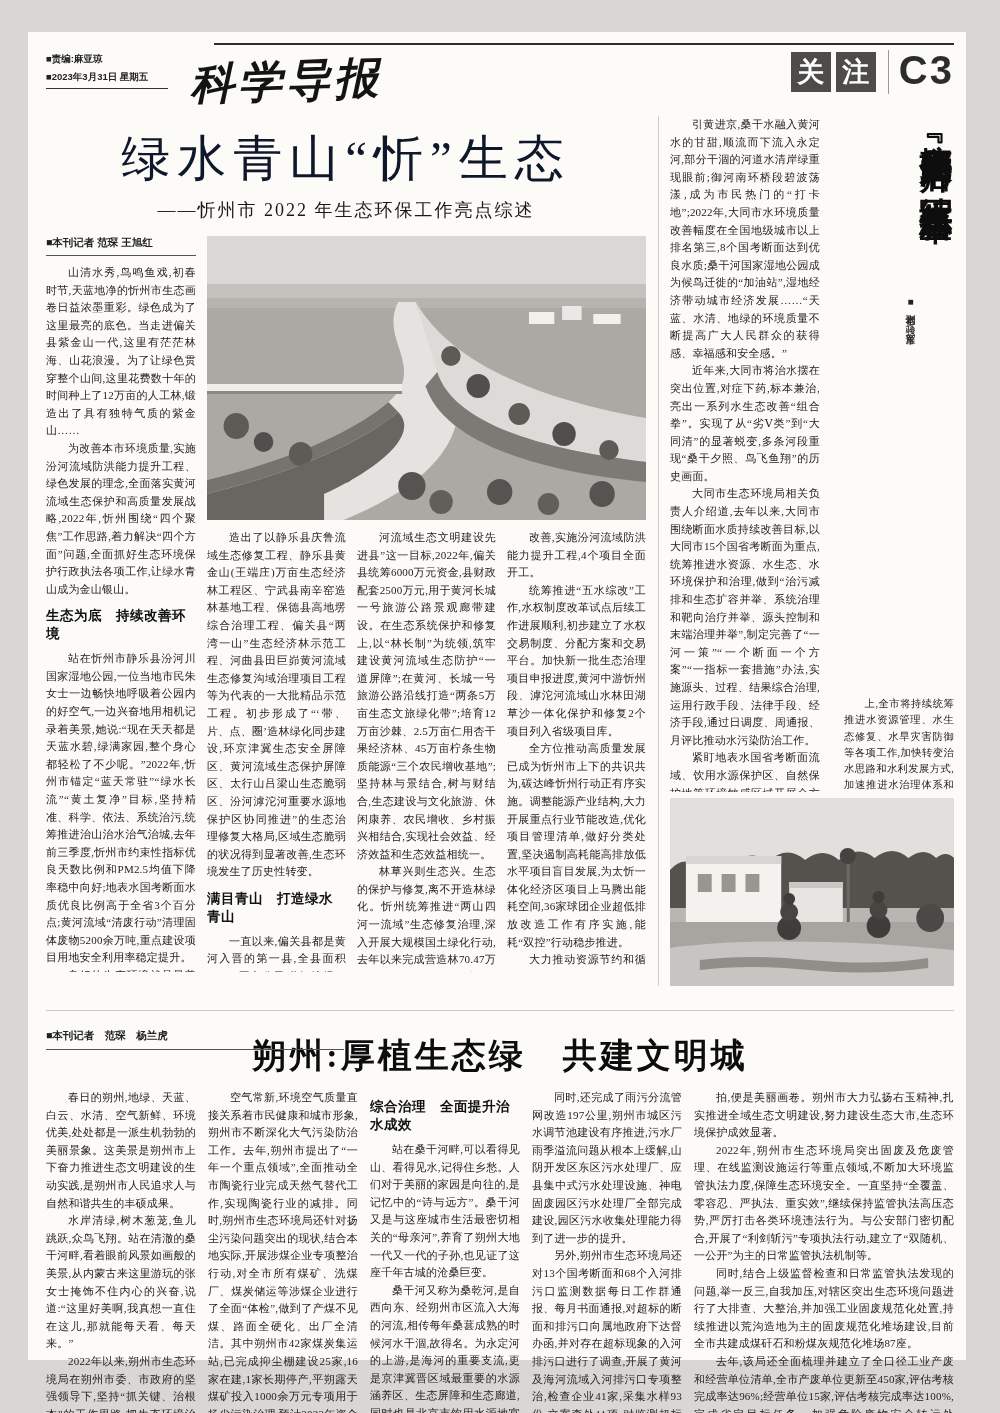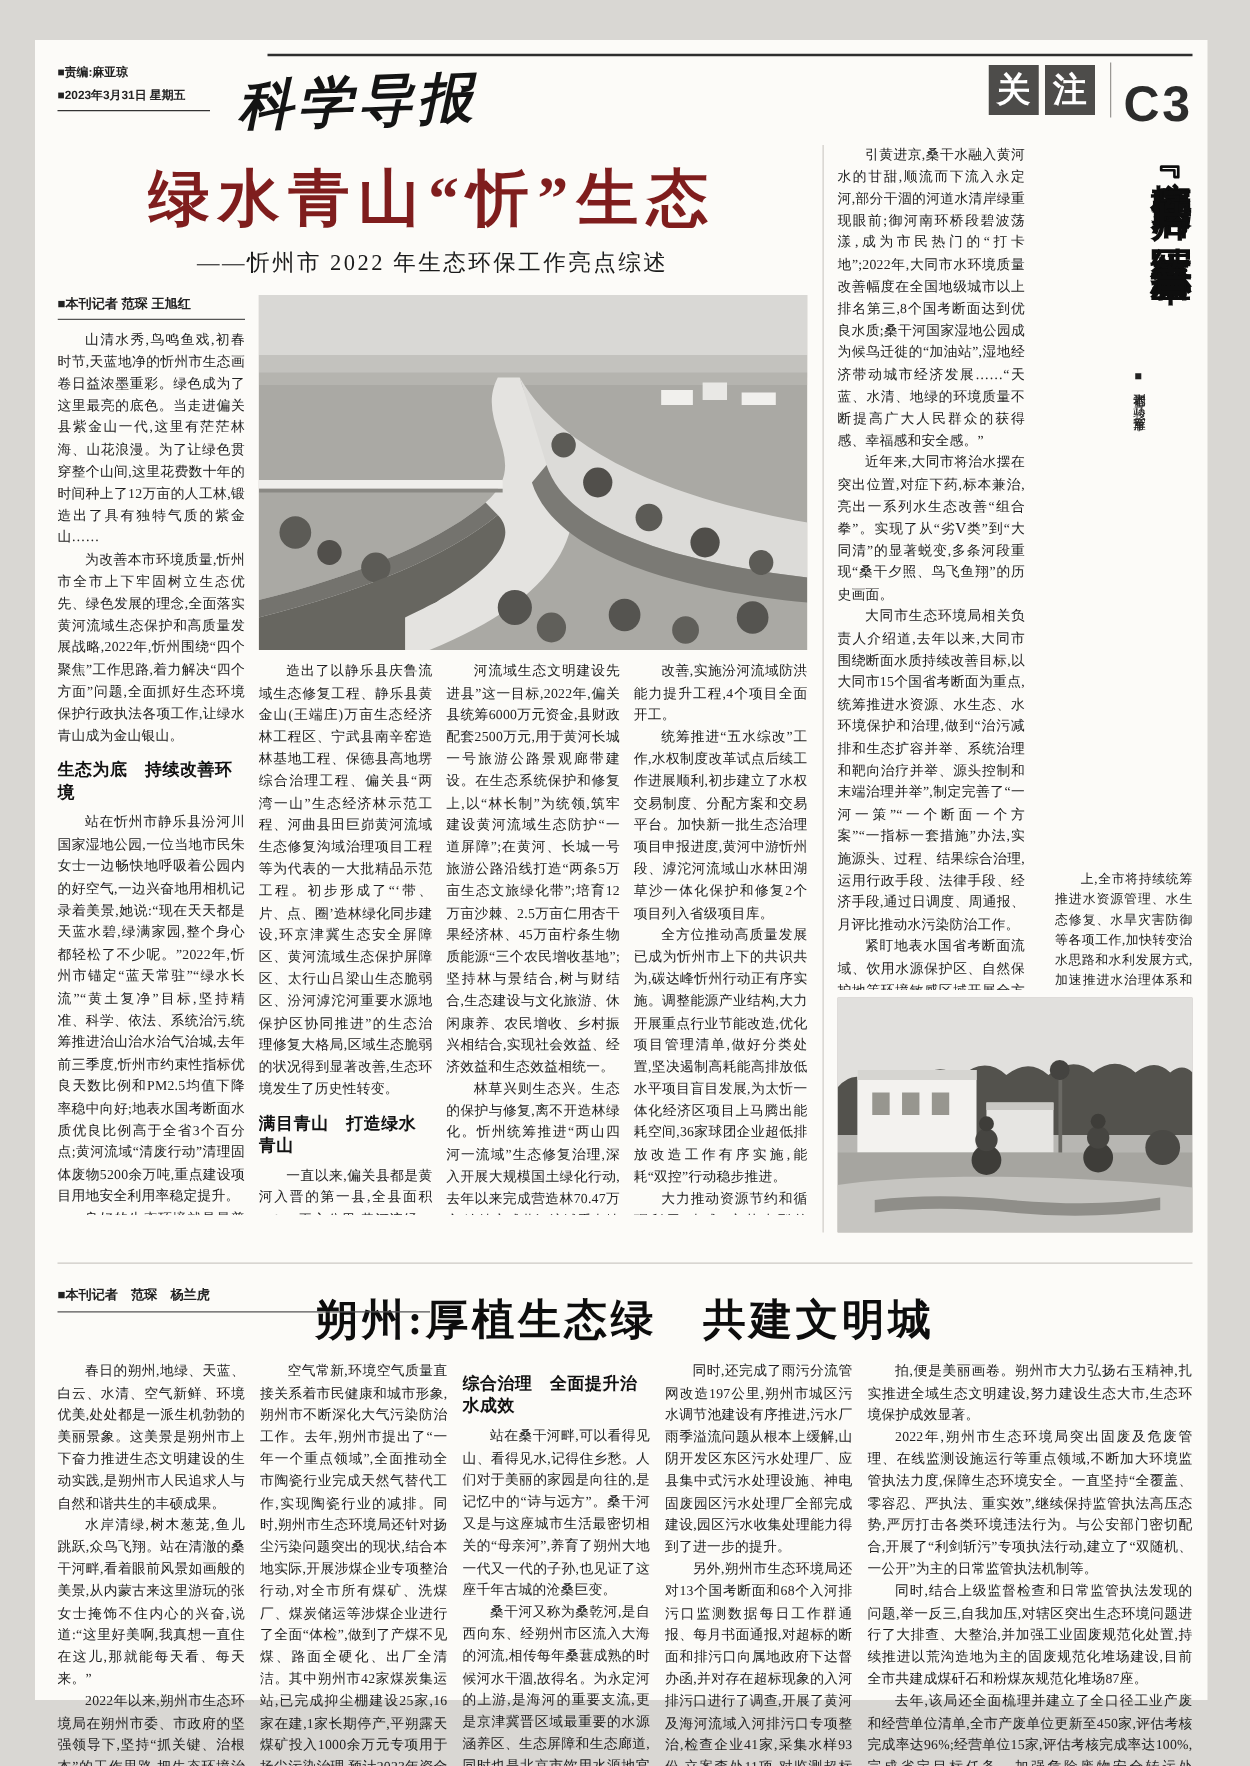--- a/index.html
+++ b/index.html
@@ -34,42 +34,42 @@
   .hdr-spacer{flex:1;}
   .badge{display:flex;gap:5px;margin-top:14px;}
   .badge-block{
     width:40px;height:40px;background:#4d4c4a;color:#fff;
     font-family:"Liberation Sans",sans-serif;font-weight:bold;font-size:27px;
     display:flex;align-items:center;justify-content:center;
   }
   .hdr-div{width:1px;height:44px;background:#9a9894;margin:12px 10px 0 12px;}
   .pageno{
     font-family:"Liberation Sans",sans-serif;font-size:40px;font-weight:600;
-    color:#2c2c2c;margin-top:24px;letter-spacing:2px;
+    color:#2c2c2c;margin-top:10px;letter-spacing:2px;
   }
   
   .para{
     margin:0;text-indent:2em;text-align:justify;
     font-size:11px;line-height:1.6;letter-spacing:.2px;color:#222;
   }
   .sec-head{
     margin:9px 0 7px 0;font-family:"Liberation Sans",sans-serif;
     font-weight:bold;font-size:13.5px;color:#111;letter-spacing:.5px;
     text-indent:0;
   }
   .byline{
     font-family:"Liberation Sans",sans-serif;font-weight:bold;font-size:10.5px;
     border-bottom:1px solid #555;padding-bottom:5px;margin-bottom:8px;color:#222;
   }
   
   .top-row{display:flex;gap:12px;}
   .main-article{flex:0 0 600px;}
   .ma-headline{
-    text-align:center;font-size:49px;font-weight:700;letter-spacing:7px;
-    margin:10px 0 6px 0;color:#7f1d1d;
+    text-align:center;font-size:49px;font-weight:400;letter-spacing:7px;
+    margin:10px 0 6px 0;color:#0f172a;
   }
   .ma-subtitle{text-align:center;font-size:18px;letter-spacing:2px;margin:0 0 14px 0;color:#1a1a1a;}
   .ma-body{display:flex;gap:11px;height:736px;overflow:hidden;}
   .ma-col1{flex:0 0 150px;overflow:hidden;}
   .ma-right{flex:1;display:flex;flex-direction:column;min-width:0;}
   .photo{background:#c9c8c4;overflow:hidden;}
   .ma-photo{height:284px;margin-bottom:9px;}
   .ma-cols{flex:1;display:flex;gap:11px;overflow:hidden;}
   .ma-col{flex:1;overflow:hidden;min-width:0;}
   
@@ -128,21 +128,21 @@
   <div class="top-row">
 
     <div class="main-article">
       <div class="ma-headline">绿水青山“忻”生态</div>
       <div class="ma-subtitle">——忻州市 2022 年生态环保工作亮点综述</div>
       <div class="ma-body">
         <div class="ma-col1">
           <div class="byline">■本刊记者 范琛 王旭红</div>
           <div>
               <p class="para">山清水秀,鸟鸣鱼戏,初春时节,天蓝地净的忻州市生态画卷日益浓墨重彩。绿色成为了这里最亮的底色。当走进偏关县紫金山一代,这里有茫茫林海、山花浪漫。为了让绿色贯穿整个山间,这里花费数十年的时间种上了12万亩的人工林,锻造出了具有独特气质的紫金山……</p>
-              <p class="para">为改善本市环境质量,忻州市全市上下牢固树立生态优先、绿色发展的理念,全面落实黄河流域生态保护和高质量发展战略,2022年,忻州围绕“四个聚焦”工作思路,着力解决“四个方面”问题,全面抓好生态环境保护行政执法各项工作,让绿水青山成为金山银山。</p>
+              <p class="para">为改善本市环境质量,实施汾河流域防洪能力提升工程、绿色发展的理念,全面落实黄河流域生态保护和高质量发展战略,2022年,忻州围绕“四个聚焦”工作思路,着力解决“四个方面”问题,全面抓好生态环境保护行政执法各项工作,让绿水青山成为金山银山。</p>
               <p class="sec-head">生态为底　持续改善环境</p>
               <p class="para">站在忻州市静乐县汾河川国家湿地公园,一位当地市民朱女士一边畅快地呼吸着公园内的好空气,一边兴奋地用相机记录着美景,她说:“现在天天都是天蓝水碧,绿满家园,整个身心都轻松了不少呢。”2022年,忻州市锚定“蓝天常驻”“绿水长流”“黄土复净”目标,坚持精准、科学、依法、系统治污,统筹推进治山治水治气治城,去年前三季度,忻州市约束性指标优良天数比例和PM2.5均值下降率稳中向好;地表水国考断面水质优良比例高于全省3个百分点;黄河流域“清废行动”清理固体废物5200余万吨,重点建设项目用地安全利用率稳定提升。</p>
               <p class="para">良好的生态环境就是最普惠的民生福祉,天蓝、地绿、水净是老百姓对美好生活的期盼。2022年,忻州市统筹推进“两山四河一流域”的生态修复治理,深入开展大规模国土绿化行动,去年以来共完成营造林70.47万亩,连续完成黄河流域重点地区历史遗留矿山生态修复项目治理面积5577.45亩,水土流失治理任务75.6万亩;成功创建国家级绿色矿山1座,省级9座,市级12座,创建成果位居全省前列。</p>
             </div>
         </div>
         <div class="ma-right">
           <div class="photo ma-photo">
             <svg width="100%" height="100%" viewBox="0 0 450 284" preserveAspectRatio="none">
               <rect width="450" height="284" fill="#aaa9a4"></rect>
               <rect width="450" height="52" fill="#d9d8d5"></rect>

